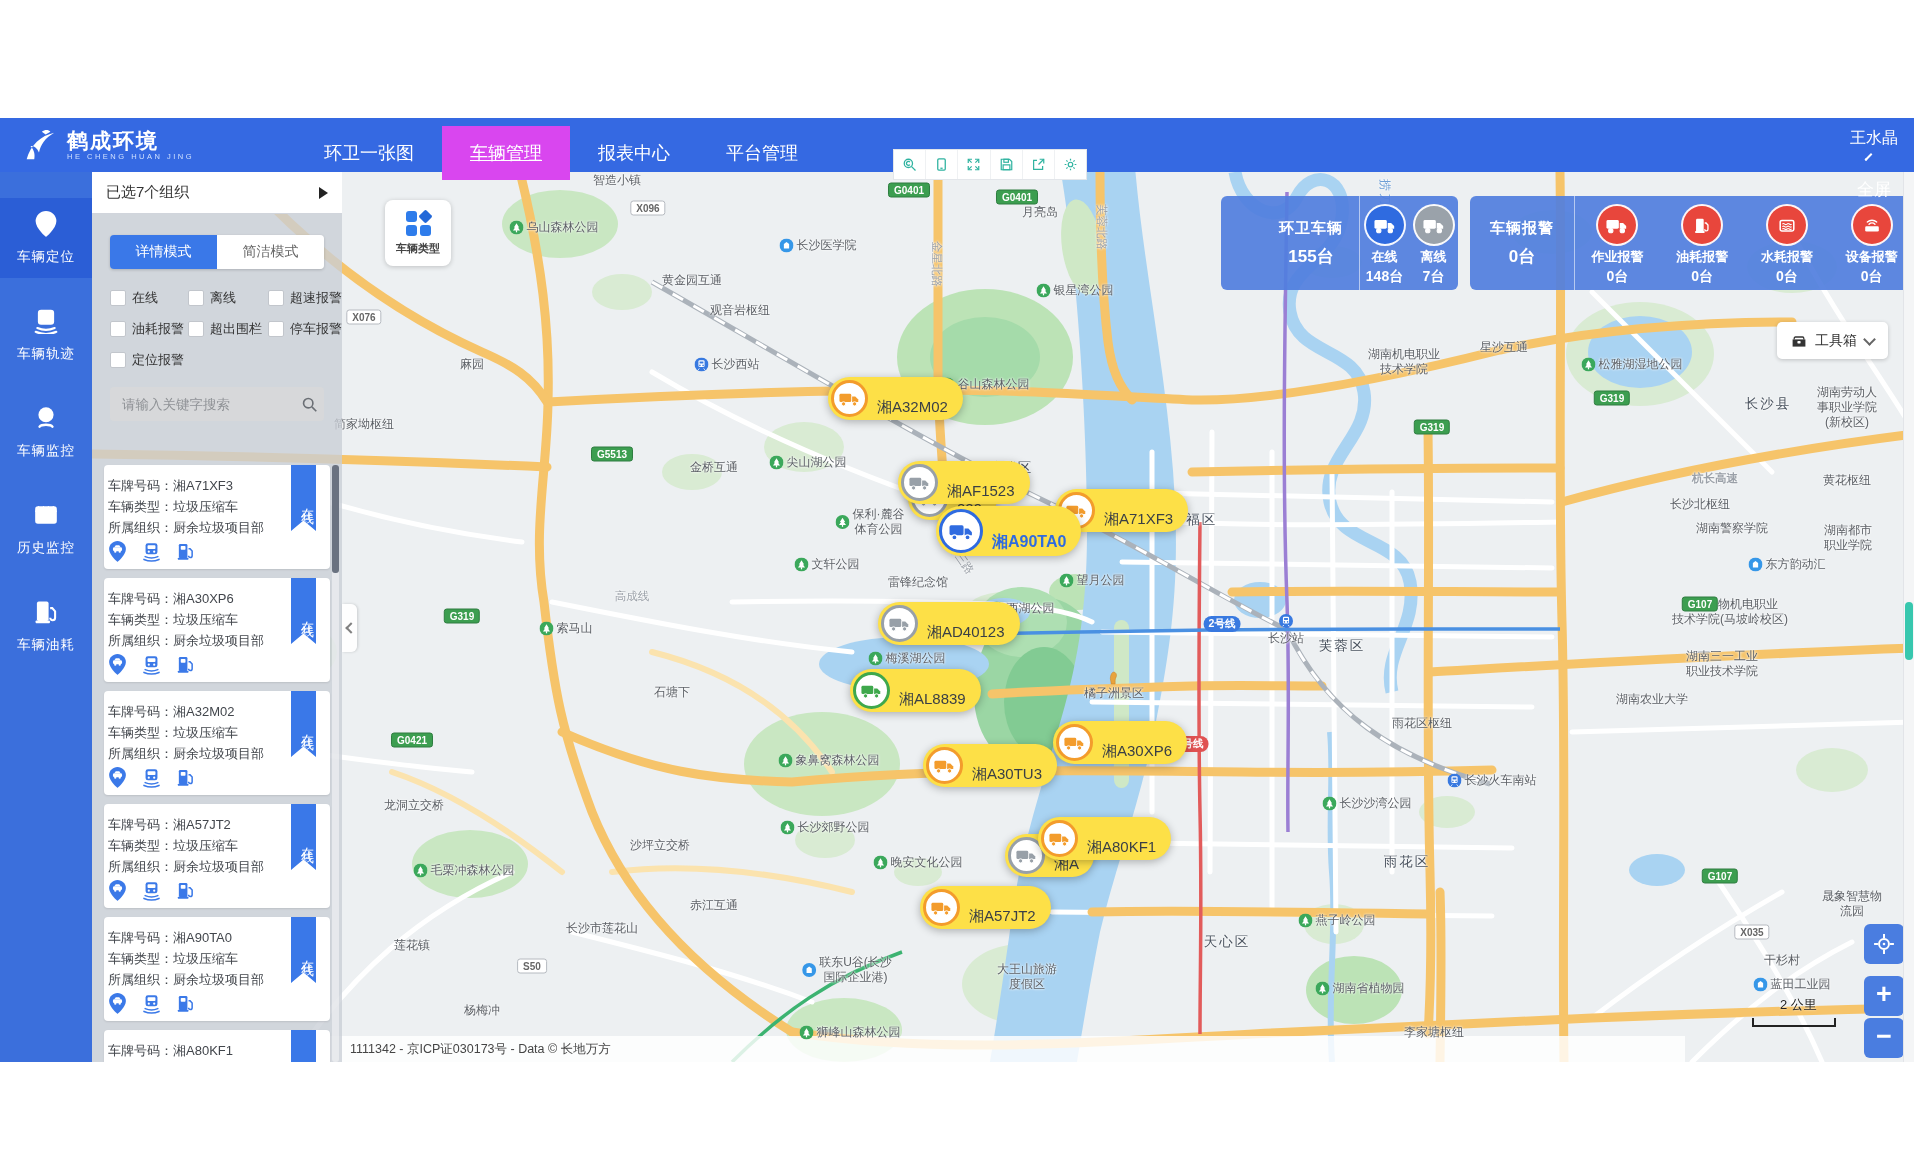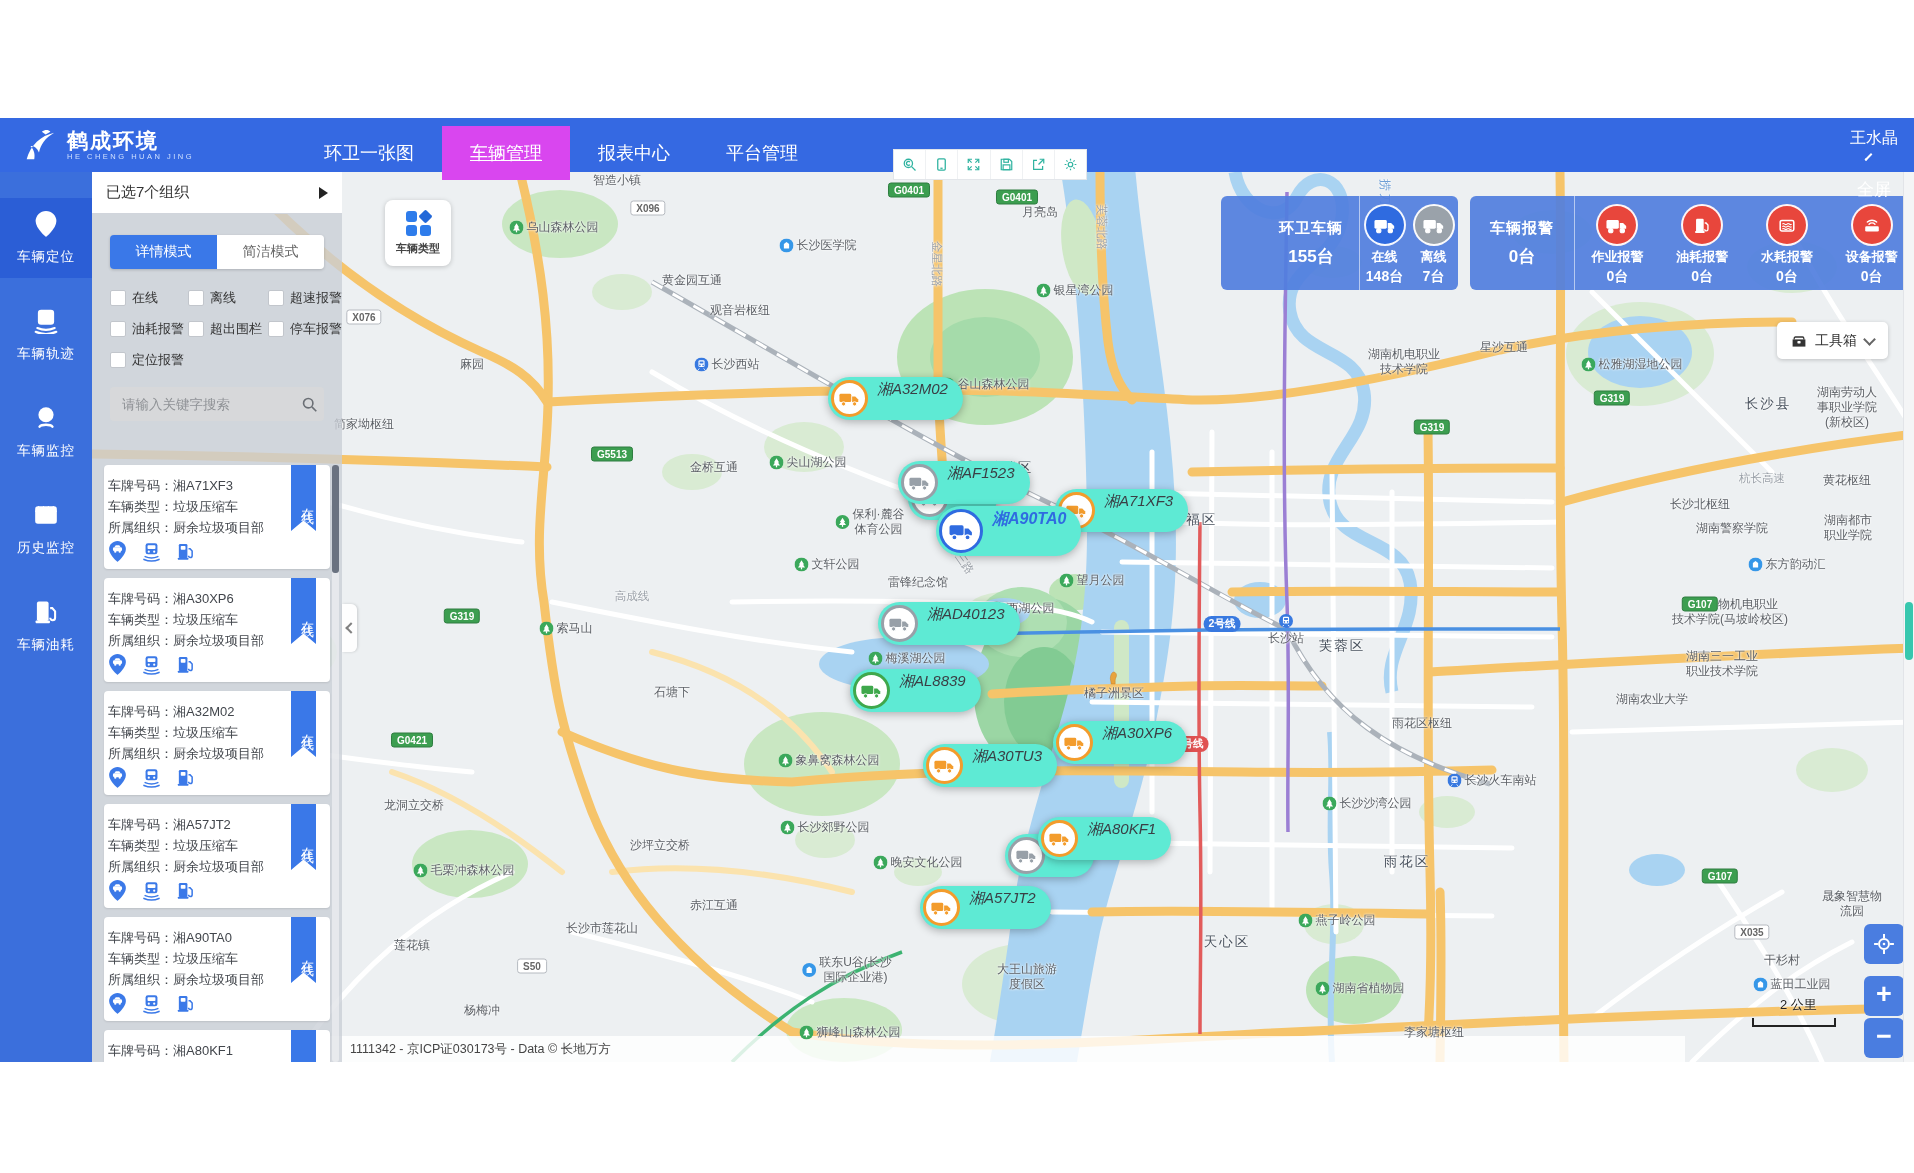--- a/index.html
+++ b/index.html
@@ -44,21 +44,21 @@
   .map-label .li{display:inline-flex;}
   .map-label .li svg{width:14px;height:14px;}
   .map-label.statue{display:flex;flex-direction:column;align-items:center;gap:1px;}
   .rbadge{position:absolute;z-index:9;transform:translate(-50%,-50%);font-size:10px;font-weight:700;padding:1px 5px;border-radius:3px;}
   .rbadge.g{background:#3C9E50;color:#fff;border:1px solid #2E7D40;}
   .rbadge.w{background:#fff;color:#666;border:1px solid #B6BAC0;}
   .rbadge.mb{background:#3879E0;color:#fff;border-radius:8px;font-size:10.5px;}
   .rbadge.mr{background:#E05252;color:#fff;border-radius:8px;font-size:10.5px;}
   
   .marker{position:absolute;display:flex;align-items:center;cursor:pointer;}
-  .marker .pill{display:flex;align-items:flex-start;background:#5eead4;border-radius:26px;padding:3px 15px 3px 3px;box-shadow:0 2px 8px rgba(0,0,0,.28);font-style:italic;}
+  .marker .pill{display:flex;align-items:flex-end;background:#fde047;border-radius:26px;padding:3px 15px 3px 3px;box-shadow:0 2px 8px rgba(0,0,0,.28);}
   .m-icon{width:37px;height:37px;border-radius:50%;background:#fff;border:3px solid;display:flex;align-items:center;justify-content:center;box-sizing:border-box;flex:none;}
   .m-icon svg{width:21px;height:16px;}
   .m-label{margin-left:9px;font-size:15px;color:#3A3F45;font-weight:500;white-space:nowrap;}
   .marker.orange .m-icon{border-color:#F39C2C;color:#F39C2C;}
   .marker.gray .m-icon{border-color:#98A0A8;color:#98A0A8;}
   .marker.green .m-icon{border-color:#3FA84C;color:#3FA84C;}
   .marker.blue .m-icon{border-color:#2F6BE0;color:#2F6BE0;}
   .marker.selected .m-icon{width:44px;height:44px;}
   .marker.selected .m-icon svg{width:25px;height:19px;}
   .marker.selected .m-label{color:#2F6BE0;font-weight:700;font-size:16px;}
@@ -407,25 +407,25 @@
         <div class="map-label park" style="left: 1540px; top: 192px;"><span class="li"><svg viewBox="0 0 16 16">
               <circle cx="8" cy="8" r="8" fill="#3BA85B"></circle>
               <path d="M8 3l3 5H9.7L12 11.5H4L6.3 8H5z" fill="#fff"></path>
               <rect x="7.3" y="11" width="1.4" height="2.5" fill="#fff"></rect>
             </svg></span><span>松雅湖湿地公园</span></div>
         <div class="map-label poi" style="left: 1312px; top: 190px;">湖南机电职业
 技术学院</div>
         <div class="map-label poi" style="left: 1755px; top: 235px;">湖南劳动人事职业学院
 (新校区)</div>
         <div class="map-label district" style="left: 1676px; top: 232px;">长沙县</div>
-        <div class="map-label road" style="left: 1670px; top: 306px;">杭长高速</div>
+        <div class="map-label road" style="left: 1623px; top: 306px; font-weight: bold;">杭长高速</div>
         <div class="map-label poi" style="left: 1755px; top: 308px;">黄花枢纽</div>
         <div class="map-label poi" style="left: 1608px; top: 332px;">长沙北枢纽</div>
         <div class="map-label poi" style="left: 1640px; top: 356px;">湖南警察学院</div>
-        <div class="map-label poi" style="left: 1756px; top: 356px;">湖南都市
+        <div class="map-label poi" style="left: 1756px; top: 366px;">湖南都市
 职业学院</div>
         <div class="map-label building" style="left: 1695px; top: 392px;"><span class="li"><svg viewBox="0 0 16 16">
               <circle cx="8" cy="8" r="8" fill="#3697E8"></circle>
               <path d="M5 11.5V6.2L8 4l3 2.2v5.3z" fill="#fff"></path>
             </svg></span><span>东方韵动汇</span></div>
         <div class="map-label poi" style="left: 1638px; top: 440px;">湖南生物机电职业
 技术学院(马坡岭校区)</div>
         <div class="map-label poi" style="left: 380px; top: 192px;">麻园</div>
         <div class="map-label poi" style="left: 272px; top: 252px;">简家坳枢纽</div>
         <div class="map-label station" style="left: 635px; top: 192px;"><span class="li"><svg viewBox="0 0 16 16">

